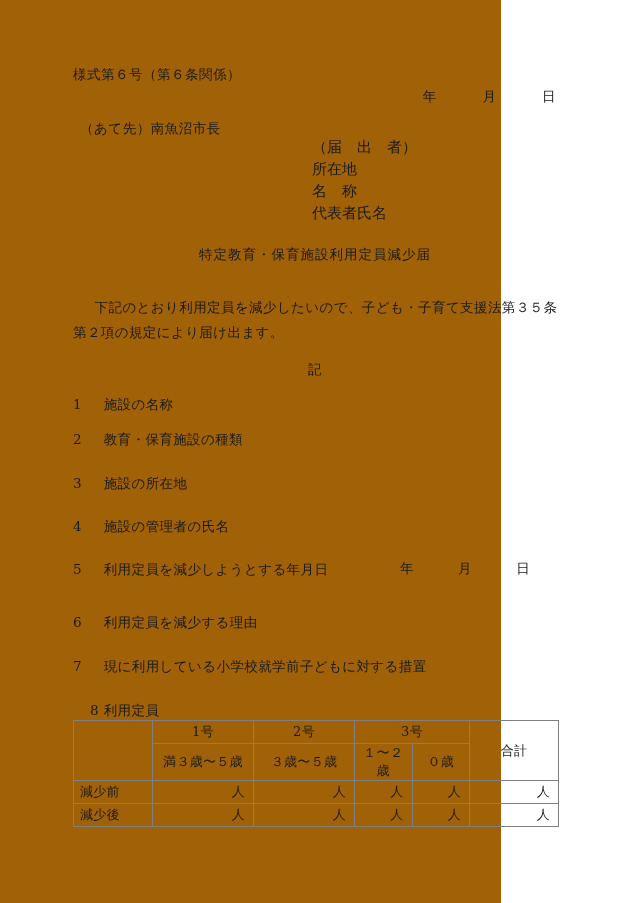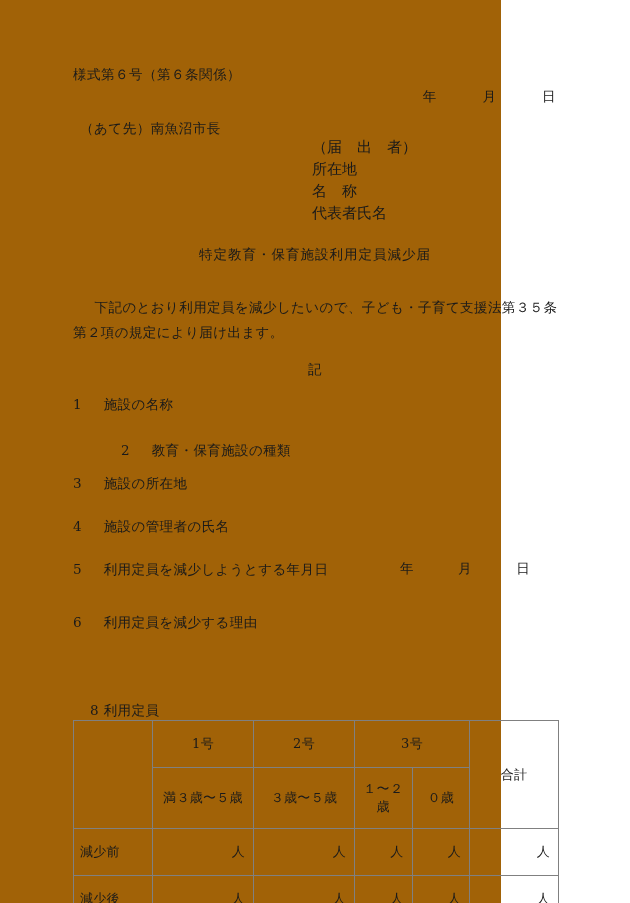--- a/index.html
+++ b/index.html
@@ -107,21 +107,21 @@
     left: 73px;
     top: 720px;
     width: 486px;
     border-collapse: collapse;
     font-size: 13px;
     table-layout: fixed;
   }
   .cap-table td, .cap-table th {
     border: 1px solid #808080;
     height: 22px;
-    padding: 12px 6px;
+    padding: 0 6px;
     font-weight: normal;
     text-align: center;
     vertical-align: middle;
     letter-spacing: 0.3px;
   }
   .cap-table .rowlabel {
     text-align: left;
     width: 66px;
     margin-top: 24px;
   }
@@ -163,21 +163,21 @@
 
   <div class="body-text">下記のとおり利用定員を減少したいので、子ども・子育て支援法第３５条第２項の規定により届け出ます。</div>
 
   <div class="line ki">記</div>
 
   <div class="item" style="top:396px;">
     <span class="num">1</span>
     <span class="txt">施設の名称</span>
   </div>
 
-  <div class="item" style="top:442px;margin-left:48px;">
+  <div class="item" style="top:431px;">
     <span class="num">2</span>
     <span class="txt">教育・保育施設の種類</span>
   </div>
 
   <div class="item" style="top:475px;">
     <span class="num">3</span>
     <span class="txt">施設の所在地</span>
   </div>
 
   <div class="item" style="top:518px;">
@@ -196,20 +196,24 @@
     <span>月</span>
     <span class="gap"></span>
     <span>日</span>
   </div>
 
   <div class="item" style="top:614px;">
     <span class="num">6</span>
     <span class="txt">利用定員を減少する理由</span>
   </div>
 
+  <div class="item" style="top:658px;">
+    <span class="num">7</span>
+    <span class="txt">現に利用している小学校就学前子どもに対する措置</span>
+  </div>
 
   <div class="item" style="top:702px;text-align:right;">
     <span class="num">8</span>
     <span class="txt">利用定員</span>
   </div>
 
   <table class="cap-table">
     <thead>
       <tr>
         <th class="rowlabel" rowspan="2"></th>

